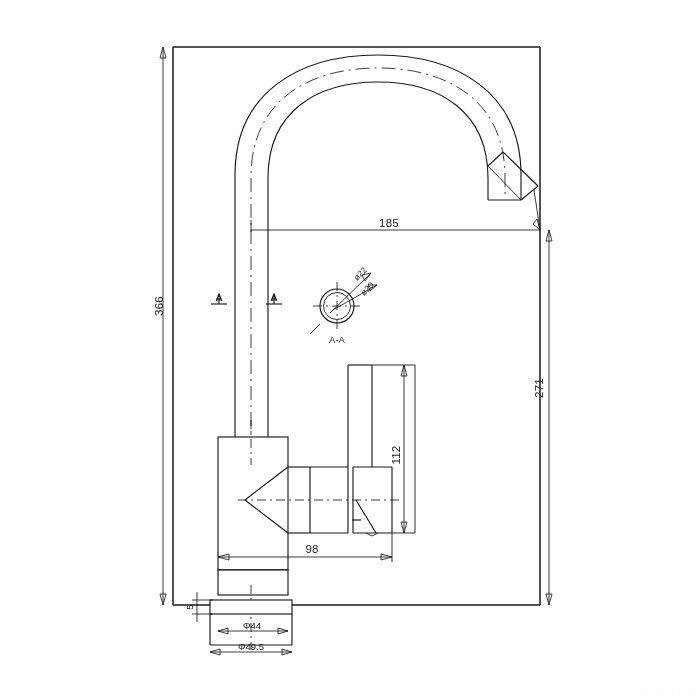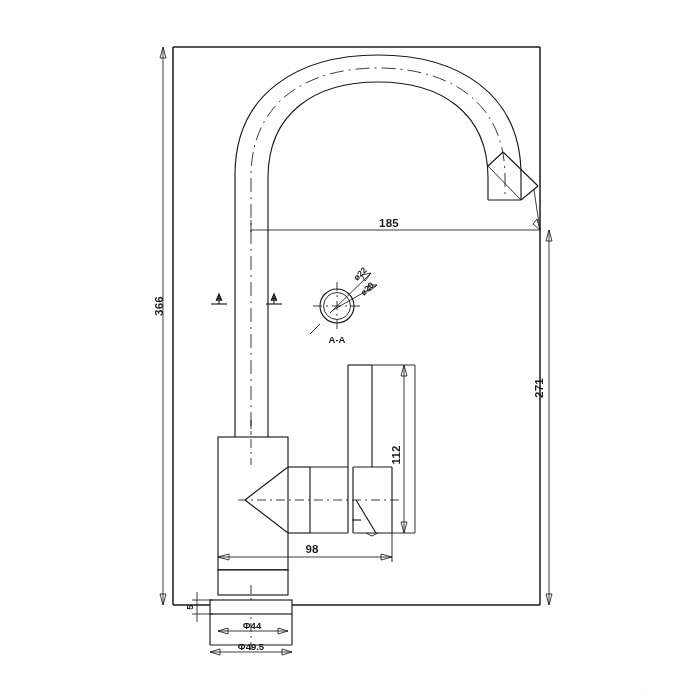--- a/index.html
+++ b/index.html
@@ -6,21 +6,20 @@
   html,body{margin:0;padding:0;background:#ffffff;}
   body{
     width:700px;height:700px;
     font-family:"Liberation Sans", sans-serif;
     overflow:hidden;
     position:relative;
   }
   #sheet{
     position:absolute;left:0;top:0;width:700px;height:700px;
     background:#ffffff;
-    font-weight:bold;
   }
   svg#drawing{display:block;width:700px;height:700px;}
   .ln{stroke:#1a1a1a;stroke-width:1.15;fill:none;stroke-linecap:butt;}
   .ln-thin{stroke:#1a1a1a;stroke-width:0.9;fill:none;}
   .ln-frame{stroke:#1a1a1a;stroke-width:1.5;fill:none;}
   .ln-dim{stroke:#1a1a1a;stroke-width:0.85;fill:none;}
   .ln-center{stroke:#1a1a1a;stroke-width:0.85;fill:none;
              stroke-dasharray:14 5 2 5;}
   .ln-center2{stroke:#1a1a1a;stroke-width:0.85;fill:none;
              stroke-dasharray:9 4 2 4;}

